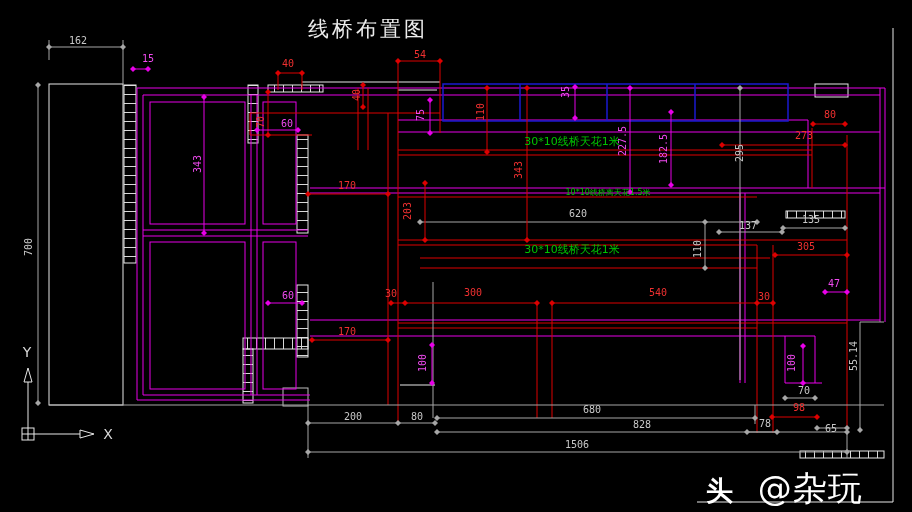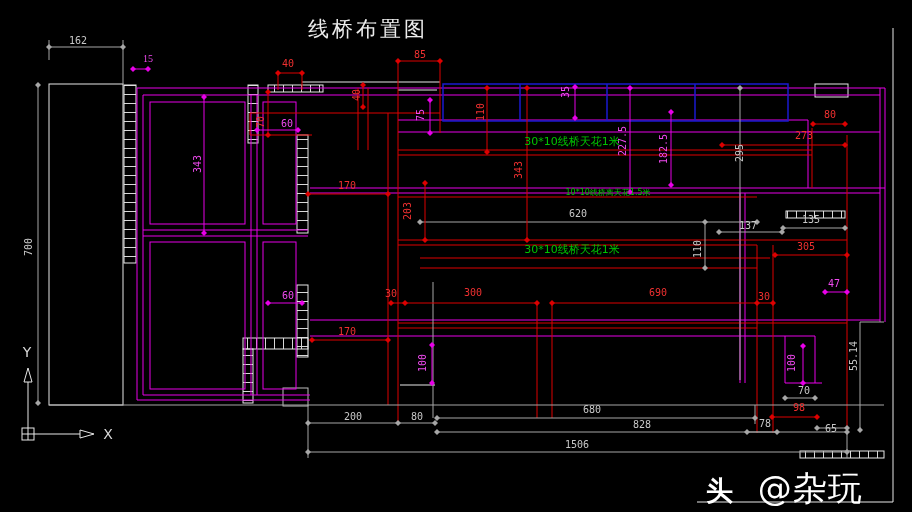--- a/index.html
+++ b/index.html
@@ -224,35 +224,35 @@
       <span class="dim" style="left: 831px; top: 429px; color: rgb(200, 200, 200);">65</span>
       <span class="dim rot" style="left: 854px; top: 356px; color: rgb(200, 200, 200);">55.14</span>
       <span class="dim" style="left: 353px; top: 417px; color: rgb(200, 200, 200);">200</span>
       <span class="dim" style="left: 417px; top: 417px; color: rgb(200, 200, 200);">80</span>
       <span class="dim" style="left: 592px; top: 410px; color: rgb(200, 200, 200);">680</span>
       <span class="dim" style="left: 642px; top: 425px; color: rgb(200, 200, 200);">828</span>
       <span class="dim" style="left: 577px; top: 445px; color: rgb(200, 200, 200);">1506</span>
       <span class="dim" style="left: 288px; top: 64px; color: rgb(240, 48, 48);">40</span>
       <span class="dim rot" style="left: 261px; top: 122px; color: rgb(240, 48, 48);">70</span>
       <span class="dim rot" style="left: 357px; top: 95px; color: rgb(240, 48, 48);">40</span>
-      <span class="dim" style="left: 420px; top: 55px; color: rgb(240, 48, 48);">85</span>
+      <span class="dim" style="left: 420px; top: 55px; color: rgb(240, 48, 48);">54</span>
       <span class="dim rot" style="left: 481px; top: 112px; color: rgb(240, 48, 48);">110</span>
       <span class="dim rot" style="left: 519px; top: 170px; color: rgb(240, 48, 48);">343</span>
       <span class="dim rot" style="left: 408px; top: 211px; color: rgb(240, 48, 48);">203</span>
       <span class="dim" style="left: 783px; top: 136px; color: rgb(240, 48, 48); margin-left: 21px;">273</span>
       <span class="dim" style="left: 830px; top: 115px; color: rgb(240, 48, 48);">80</span>
       <span class="dim" style="left: 806px; top: 247px; color: rgb(240, 48, 48);">305</span>
       <span class="dim" style="left: 391px; top: 294px; color: rgb(240, 48, 48);">30</span>
       <span class="dim" style="left: 473px; top: 293px; color: rgb(240, 48, 48); text-align: right;">300</span>
-      <span class="dim" style="left: 658px; top: 293px; color: rgb(240, 48, 48);">690</span>
+      <span class="dim" style="left: 658px; top: 293px; color: rgb(240, 48, 48);">540</span>
       <span class="dim" style="left: 764px; top: 297px; color: rgb(240, 48, 48);">30</span>
       <span class="dim" style="left: 799px; top: 408px; color: rgb(240, 48, 48);">98</span>
       <span class="dim" style="left: 347px; top: 186px; color: rgb(240, 48, 48);">170</span>
       <span class="dim" style="left: 347px; top: 332px; color: rgb(240, 48, 48);">170</span>
-      <span class="dim" style="left: 148px; top: 59px; color: rgb(240, 74, 240); font-family: Liberation Serif, serif;">15</span>
+      <span class="dim" style="left: 148px; top: 59px; color: rgb(240, 74, 240);">15</span>
       <span class="dim rot" style="left: 198px; top: 164px; color: rgb(240, 74, 240);">343</span>
       <span class="dim" style="left: 287px; top: 124px; color: rgb(240, 74, 240);">60</span>
       <span class="dim" style="left: 288px; top: 296px; color: rgb(240, 74, 240);">60</span>
       <span class="dim rot" style="left: 421px; top: 115px; color: rgb(240, 74, 240);">75</span>
       <span class="dim rot" style="left: 566px; top: 92px; color: rgb(240, 74, 240);">35</span>
       <span class="dim rot" style="left: 623px; top: 141px; color: rgb(240, 74, 240);">227.5</span>
       <span class="dim rot" style="left: 664px; top: 149px; color: rgb(240, 74, 240);">182.5</span>
       <span class="dim rot" style="left: 423px; top: 363px; color: rgb(240, 74, 240);">100</span>
       <span class="dim rot" style="left: 792px; top: 363px; color: rgb(240, 74, 240);">100</span>
       <span class="dim" style="left: 834px; top: 284px; color: rgb(240, 74, 240);">47</span>

